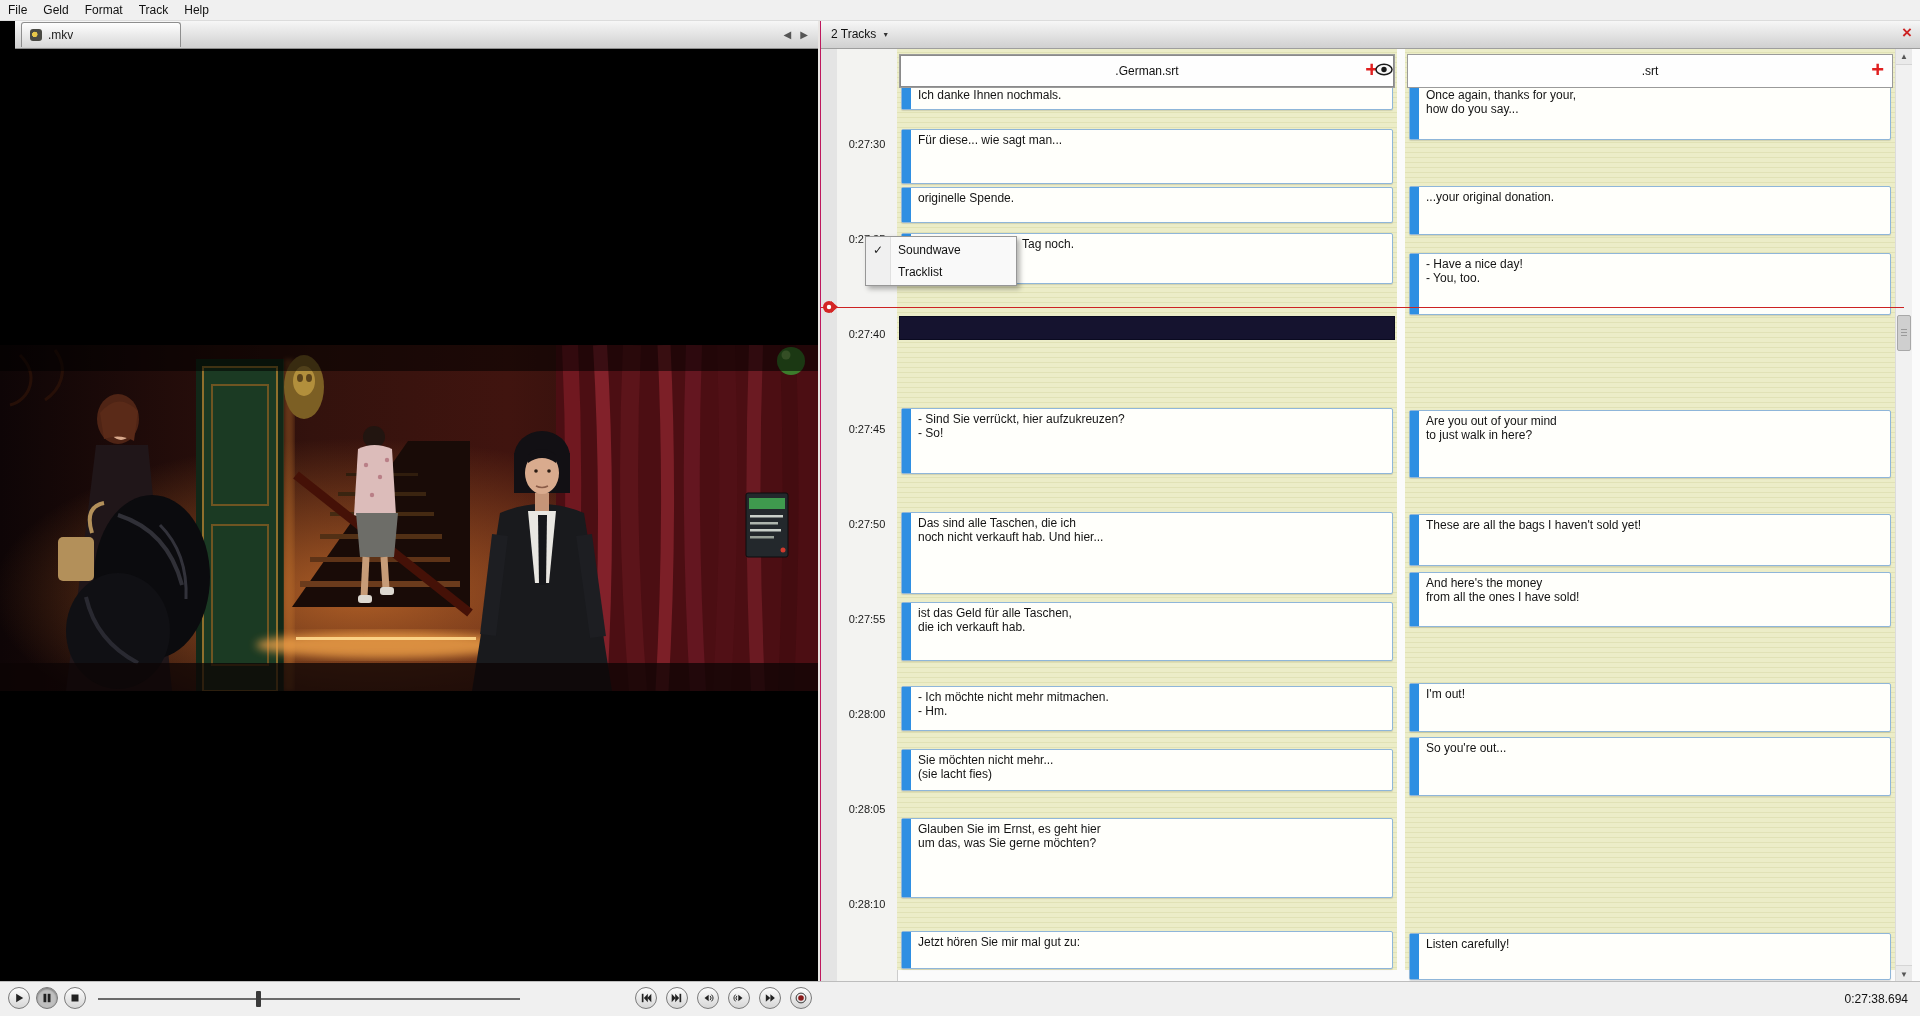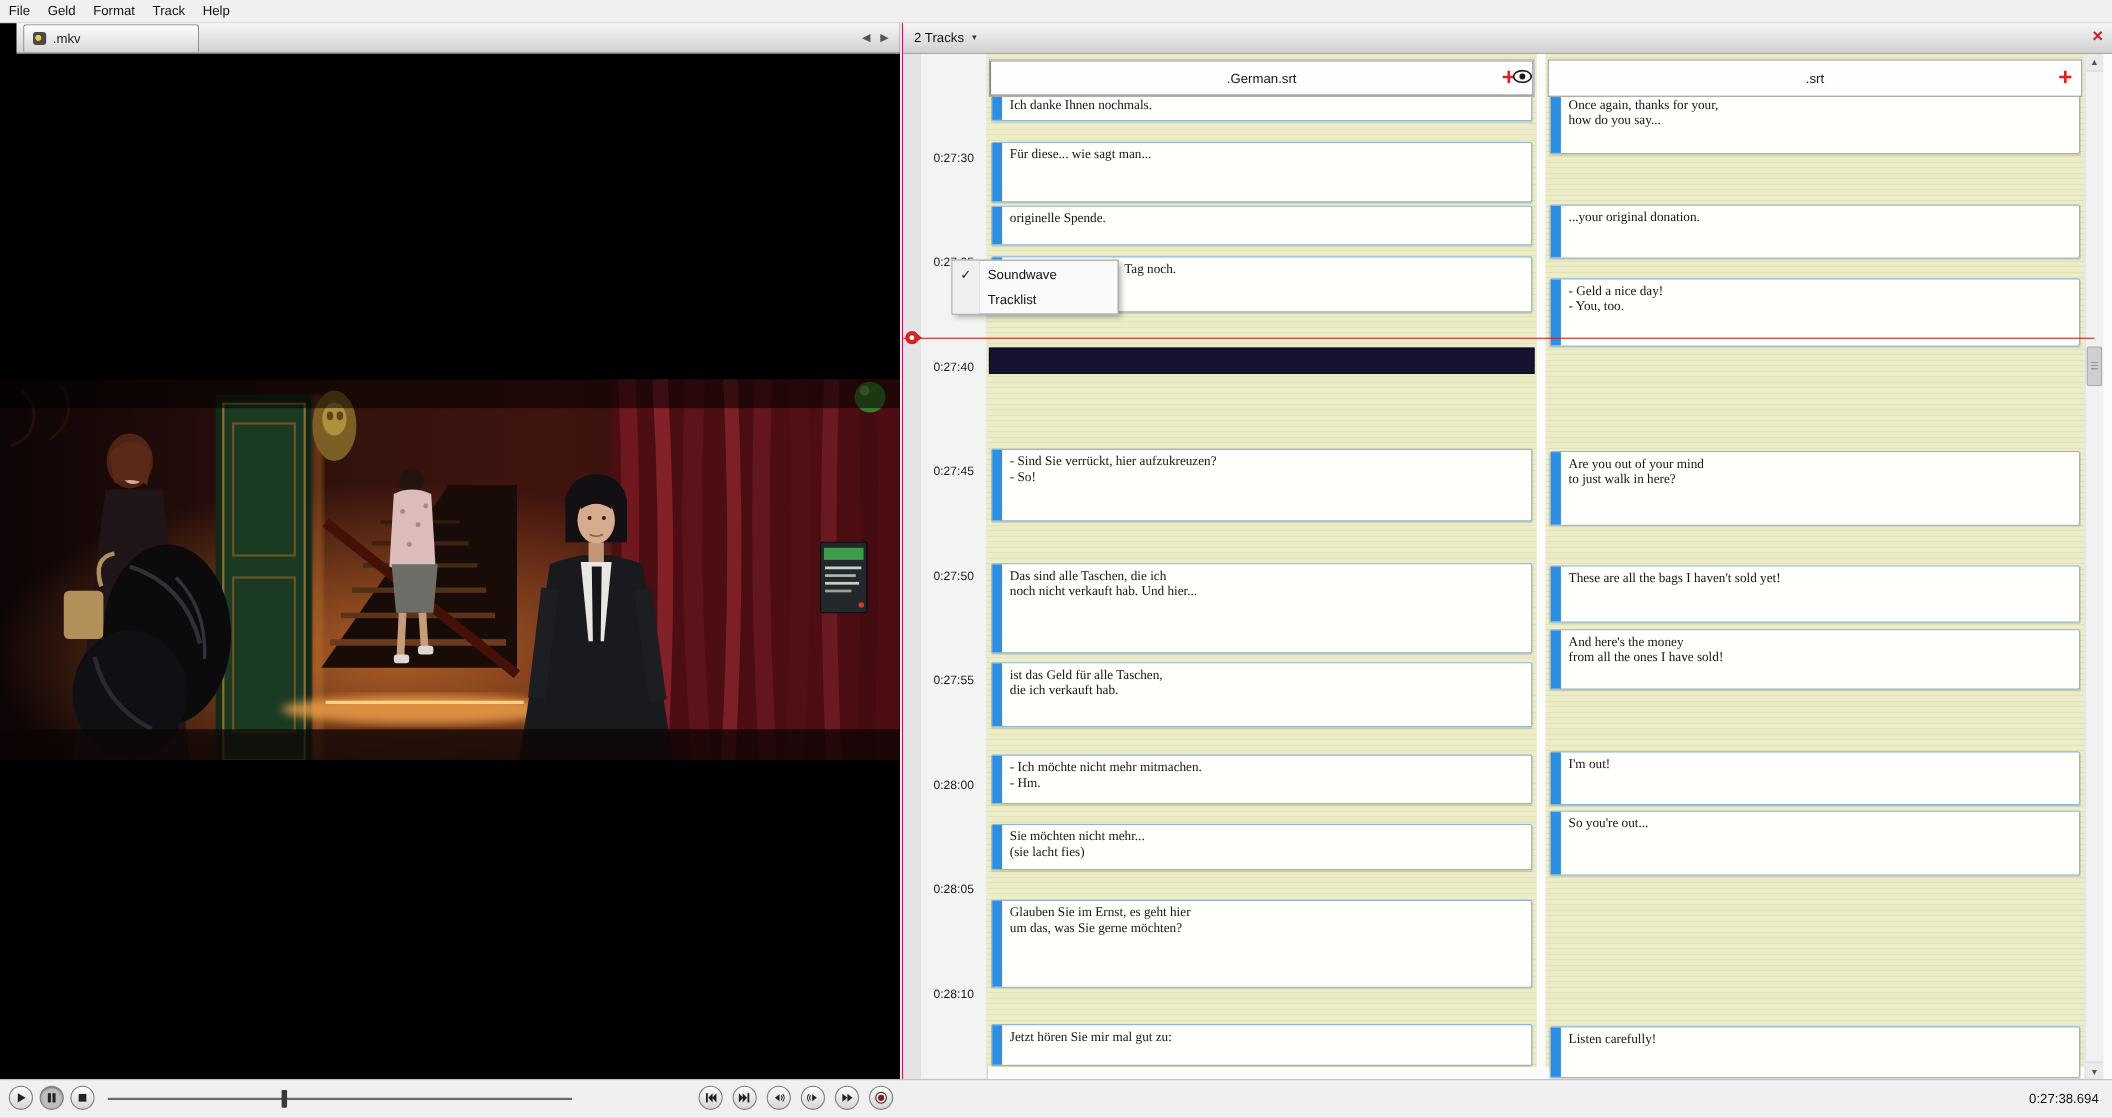--- a/index.html
+++ b/index.html
@@ -35,21 +35,21 @@
   #track-col-0{left:76px;width:500px;}
   #track-col-1{left:584px;width:490px;}
 
   .track-header{position:absolute;top:6px;left:2px;right:2px;height:32px;background:#fefefe;border:1px solid #9a9a9a;display:flex;align-items:center;justify-content:center;font-size:12px;color:#111;z-index:3;}
   .track-header.selected{box-shadow:inset 0 0 0 1px #8a8a8a;}
   .add-btn{position:absolute;top:1px;color:#e02020;font-size:22px;font-weight:bold;line-height:28px;}
   .eye-wrap{position:absolute;right:1px;top:8px;width:18px;height:13px;z-index:4;}
 
   .cue{position:absolute;left:4px;right:4px;background:#fffffb;border:1px solid #8fb6d9;border-radius:2px;box-shadow:0 1px 1px rgba(0,0,0,0.12);z-index:1;box-sizing:border-box;}
   .cue-bar{position:absolute;left:0;top:0;bottom:0;width:9px;background:#2e8fe2;}
-  .cue-text{position:absolute;left:16px;right:6px;top:3px;font-size:12px;line-height:14px;color:#141414;white-space:pre-line;overflow:hidden;font-family:Liberation Serif, serif;}
+  .cue-text{position:absolute;left:16px;right:6px;top:3px;font-size:12px;line-height:14px;color:#141414;white-space:pre-line;overflow:hidden;}
   .cue.recording{left:2px;right:2px;background:#15132f;border:1px solid #0a0a20;border-radius:0;box-shadow:none;}
 
   .playhead-line{position:absolute;left:0;width:1083px;height:1px;background:#cc2222;z-index:4;}
   .playhead-marker{position:absolute;left:1px;width:18px;height:16px;z-index:5;}
 
   .context-menu{position:absolute;z-index:10;background:#f9f9f9;border:1px solid #979797;box-shadow:3px 3px 5px rgba(0,0,0,0.3);padding:2px 0;box-sizing:border-box;}
   .context-menu::before{content:"";position:absolute;left:0;top:0;bottom:0;width:24px;background:#f0f0f0;border-right:1px solid #e0e0e0;}
   .menu-row{position:relative;height:22px;display:flex;align-items:center;padding-left:32px;font-size:12px;color:#111;}
   .check{position:absolute;left:7px;font-size:12px;color:#222;}
 
@@ -305,21 +305,21 @@
             <div class="cue-bar"></div>
             <div class="cue-text">Once again, thanks for your,
 how do you say...</div>
           </div>
           <div class="cue" style="top: 138px; height: 49px;">
             <div class="cue-bar"></div>
             <div class="cue-text">...your original donation.</div>
           </div>
           <div class="cue" style="top: 205px; height: 62px;">
             <div class="cue-bar"></div>
-            <div class="cue-text">- Geld a nice day!
+            <div class="cue-text">- Have a nice day!
 - You, too.</div>
           </div>
           <div class="cue" style="top: 362px; height: 68px;">
             <div class="cue-bar"></div>
             <div class="cue-text">Are you out of your mind
 to just walk in here?</div>
           </div>
           <div class="cue" style="top: 466px; height: 52px;">
             <div class="cue-bar"></div>
             <div class="cue-text">These are all the bags I haven't sold yet!</div>

